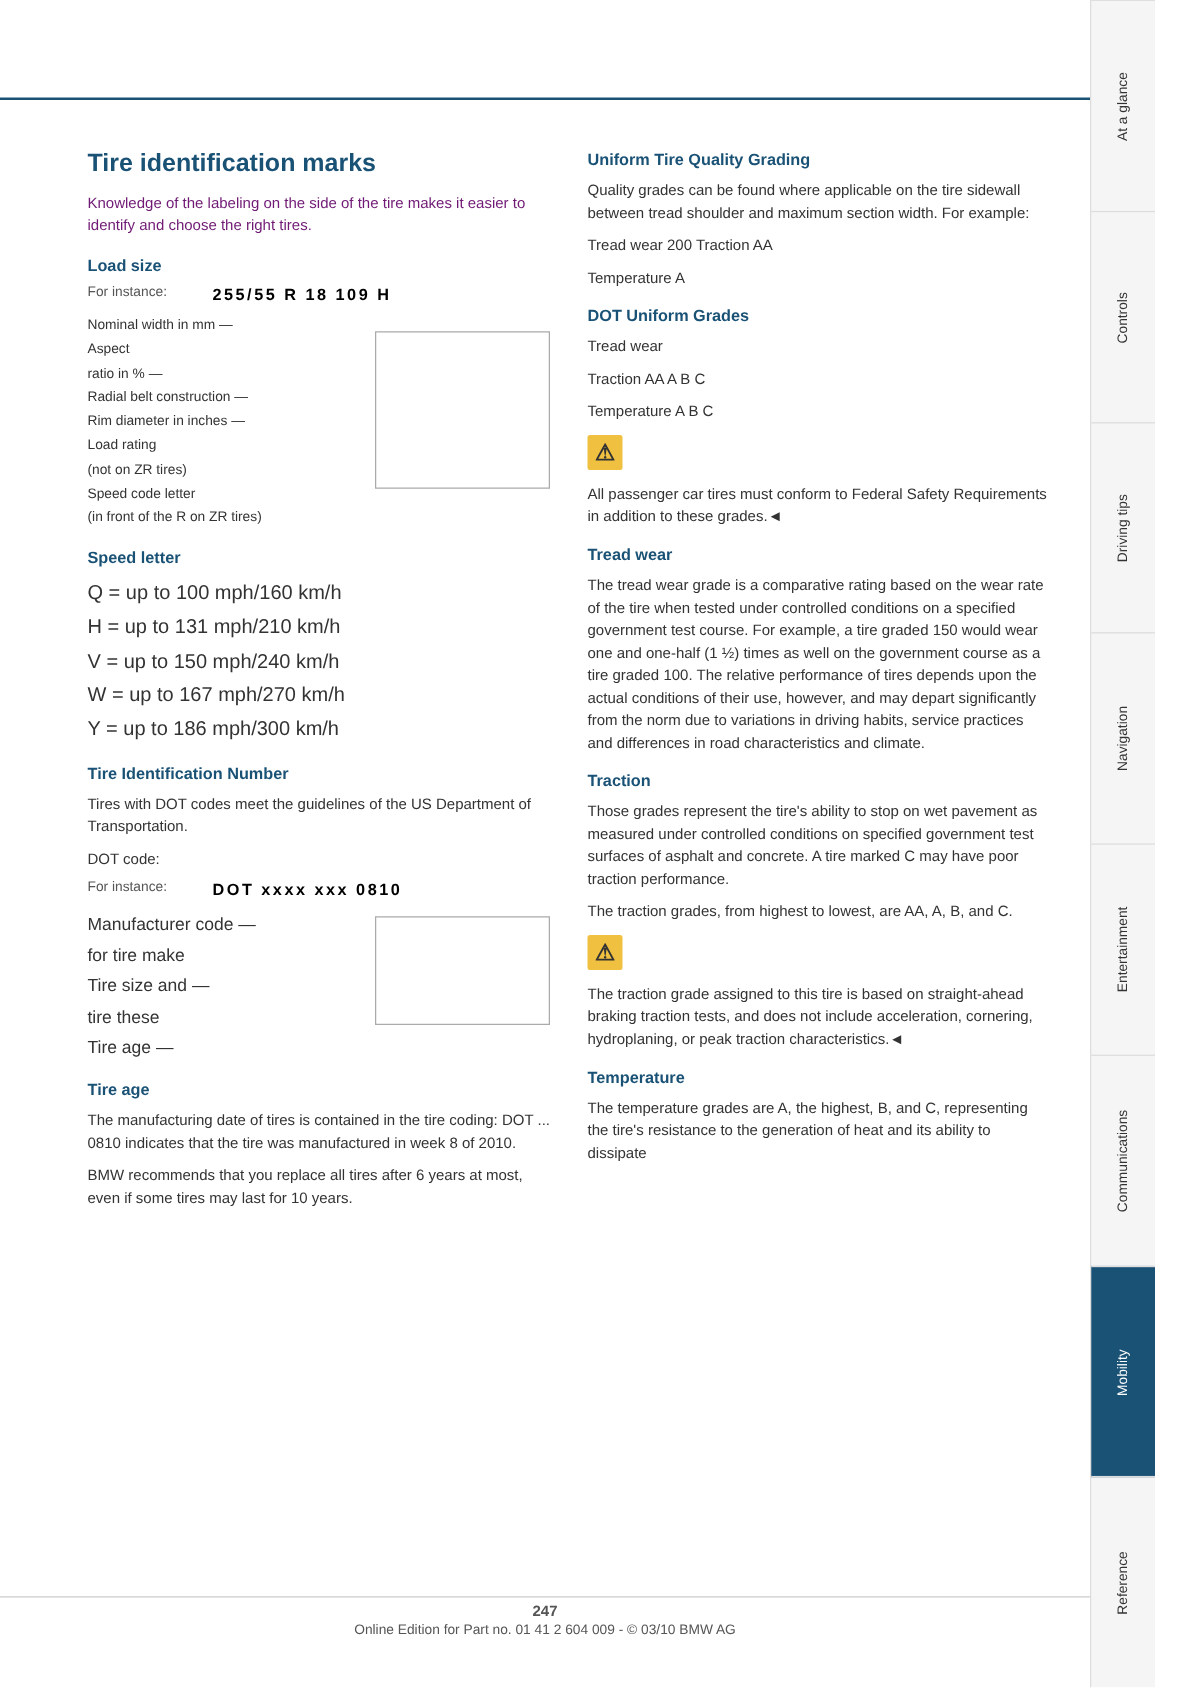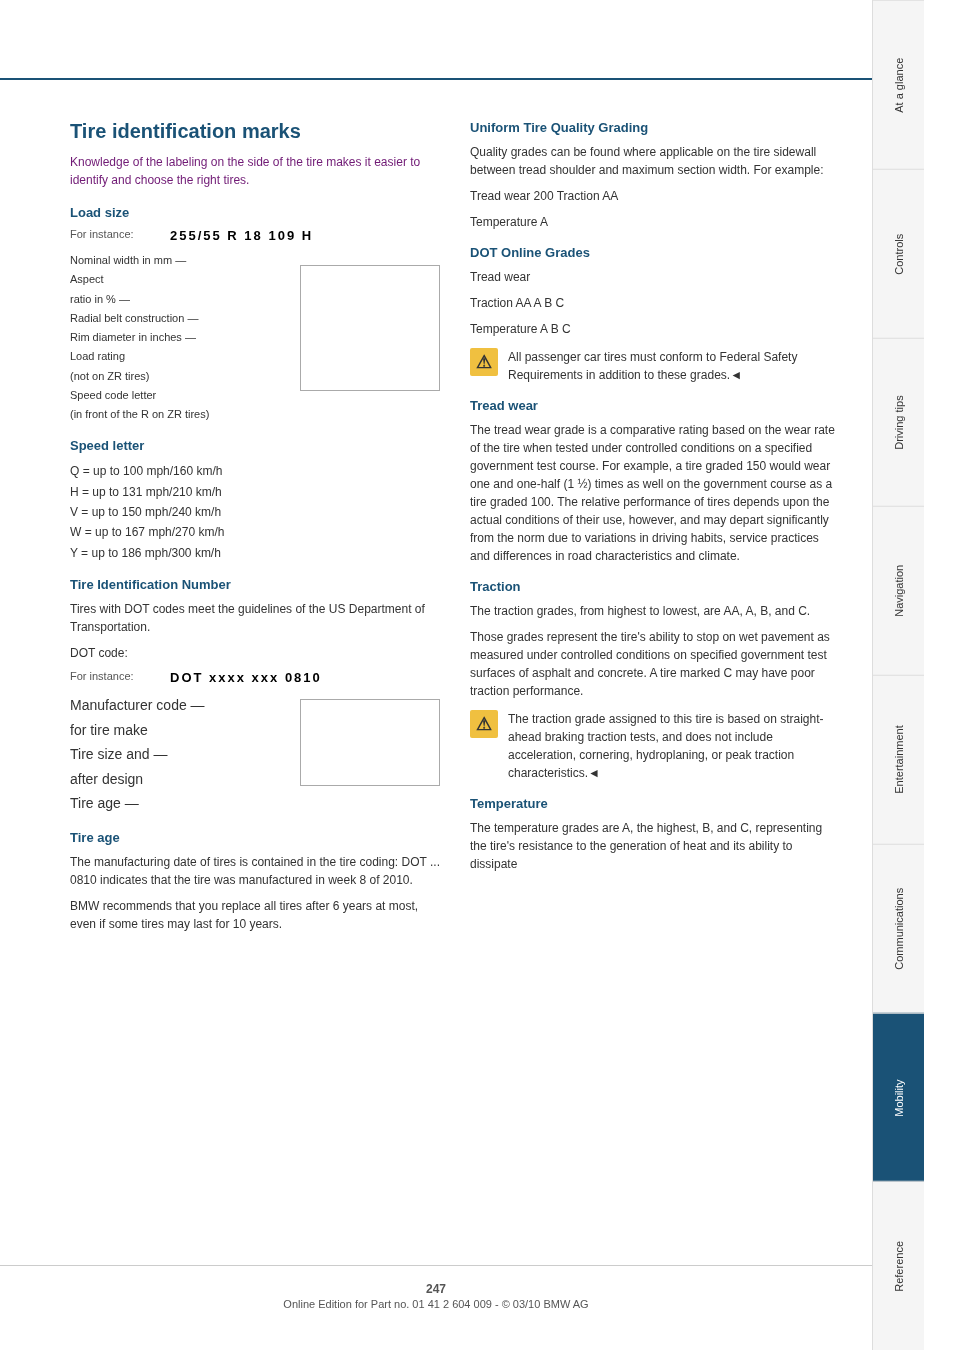--- a/index.html
+++ b/index.html
@@ -97,32 +97,33 @@
     .subsection {
       margin-bottom: 14px;
     }
 
     
     .speed-list {
       list-style: none;
       margin-bottom: 14px;
     }
     .speed-list li {
-      font-size: 12px;
+      font-size: 16px;
       line-height: 1.7;
       color: #333;
     }
 
     
     .warning-box {
       display: flex;
       gap: 10px;
       margin: 10px 0;
       align-items: flex-start;
       background: #fff;
+      flex-direction: column;
     }
 
     .warning-icon {
       width: 28px;
       height: 28px;
       min-width: 28px;
       background: #f0c040;
       border-radius: 2px;
       display: flex;
       align-items: center;
@@ -147,21 +148,21 @@
     }
 
     .page-footer {
       position: absolute;
       bottom: 40px;
       left: 0;
       right: 52px;
       text-align: center;
       font-size: 11px;
       color: #555;
-      padding-top: 16px;
+      padding-top: 4px;
       border-top: 1px solid #ccc;
     }
 
     .page-number {
       font-size: 12px;
       font-weight: bold;
       display: block;
       margin-bottom: 2px;
     }
 
@@ -255,21 +256,21 @@
         <div class="example-line">
           <span class="ex-label">For instance:</span>
           <span class="ex-val">DOT xxxx xxx 0810</span>
         </div>
 
         <div style="display:flex; margin-bottom:14px;">
           <div style="flex:1; font-size:14px; line-height:1.75; color:#333;">
             <div>Manufacturer code ―</div>
             <div>for tire make</div>
             <div>Tire size and ―</div>
-            <div>after design</div>
+            <div>tire these</div>
             <div>Tire age —</div>
           </div>
           <div style="width:140px; border:1px solid #aaa; padding:4px 8px; font-size:11px; line-height:1.75; align-self:flex-start; margin-top:6px;">
             <div>&nbsp;</div>
             <div>&nbsp;</div>
             <div>&nbsp;</div>
             <div>&nbsp;</div>
           </div>
         </div>
       </div>
@@ -285,42 +286,42 @@
     <div class="right-column">
 
       <div class="subsection">
         <div class="section-heading">Uniform Tire Quality Grading</div>
         <p class="body-text">Quality grades can be found where applicable on the tire sidewall between tread shoulder and maximum section width. For example:</p>
         <p class="body-text">Tread wear 200 Traction AA</p>
         <p class="body-text">Temperature A</p>
       </div>
 
       <div class="subsection">
-        <div class="section-heading">DOT Online Grades</div>
+        <div class="section-heading">DOT Uniform Grades</div>
         <p class="body-text">Tread wear</p>
         <p class="body-text">Traction AA A B C</p>
         <p class="body-text">Temperature A B C</p>
 
         <div class="warning-box">
           <div class="warning-icon"></div>
           <p class="warning-text">
             <span>All passenger car tires must conform to Federal Safety Requirements in addition to these grades.</span>◄
           </p>
         </div>
       </div>
 
       <div class="subsection">
         <div class="section-heading">Tread wear</div>
         <p class="body-text">The tread wear grade is a comparative rating based on the wear rate of the tire when tested under controlled conditions on a specified government test course. For example, a tire graded 150 would wear one and one-half (1 ½) times as well on the government course as a tire graded 100. The relative performance of tires depends upon the actual conditions of their use, however, and may depart significantly from the norm due to variations in driving habits, service practices and differences in road characteristics and climate.</p>
       </div>
 
       <div class="subsection">
         <div class="section-heading">Traction</div>
+        <p class="body-text">Those grades represent the tire's ability to stop on wet pavement as measured under controlled conditions on specified government test surfaces of asphalt and concrete. A tire marked C may have poor traction performance.</p>
         <p class="body-text">The traction grades, from highest to lowest, are AA, A, B, and C.</p>
-        <p class="body-text">Those grades represent the tire's ability to stop on wet pavement as measured under controlled conditions on specified government test surfaces of asphalt and concrete. A tire marked C may have poor traction performance.</p>
 
         <div class="warning-box">
           <div class="warning-icon"></div>
           <p class="warning-text">
             <span>The traction grade assigned to this tire is based on straight-ahead braking traction tests, and does not include acceleration, cornering, hydroplaning, or peak traction characteristics.</span>◄
           </p>
         </div>
       </div>
 
       <div class="subsection">

